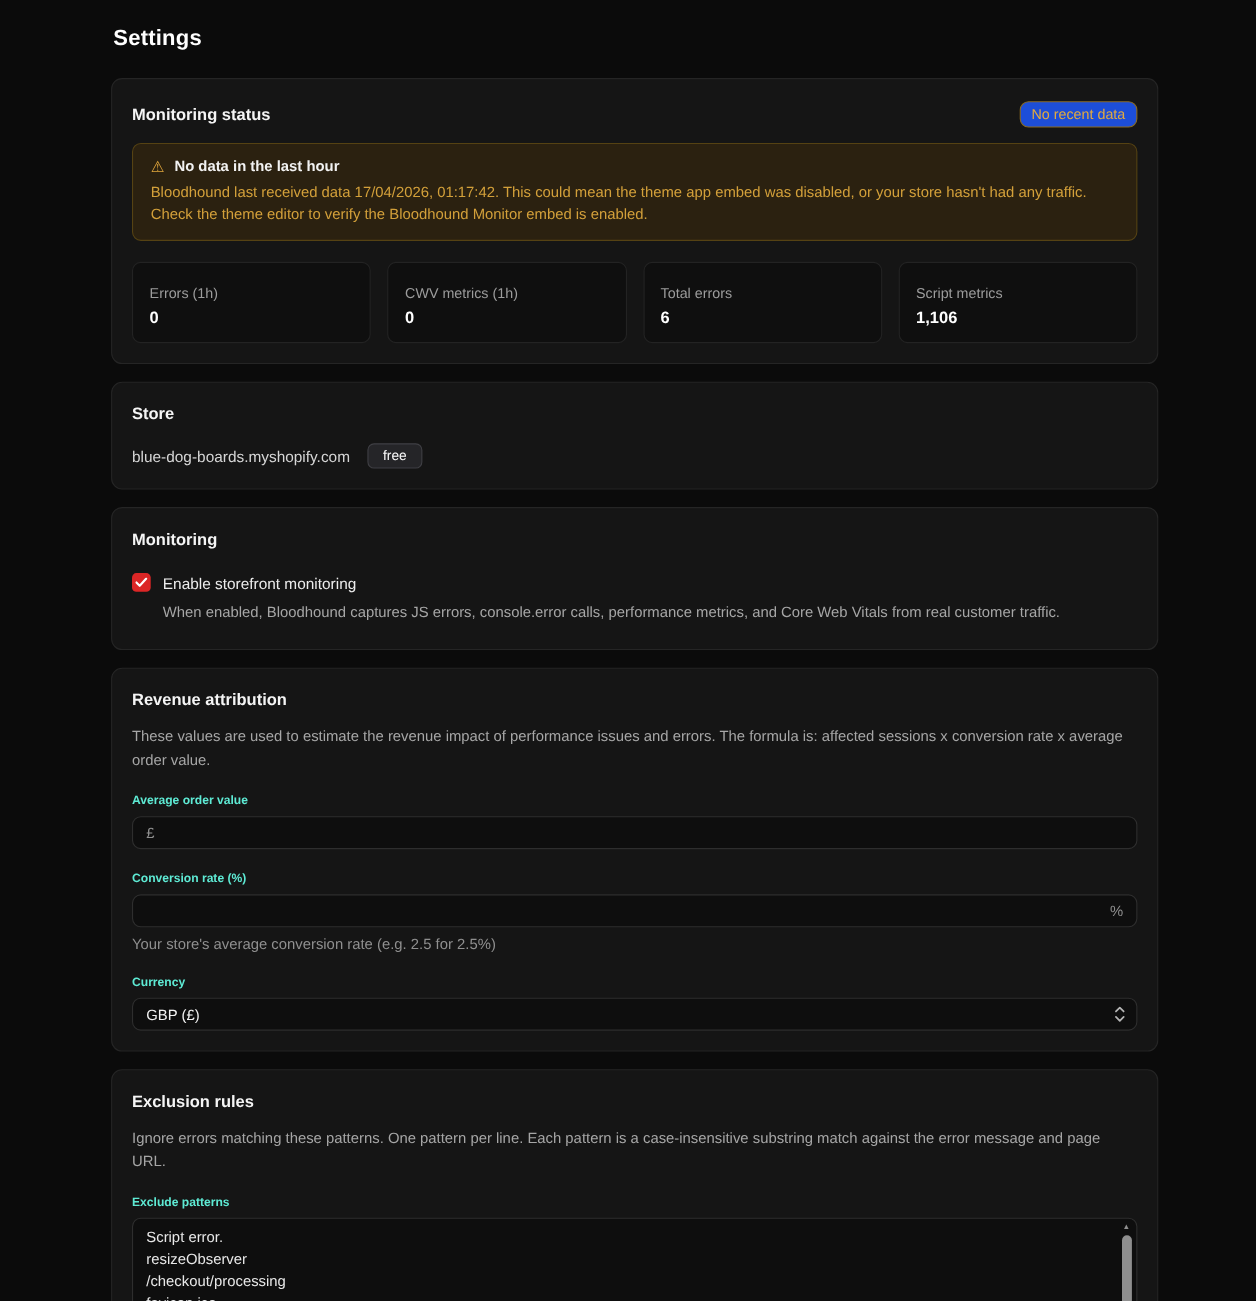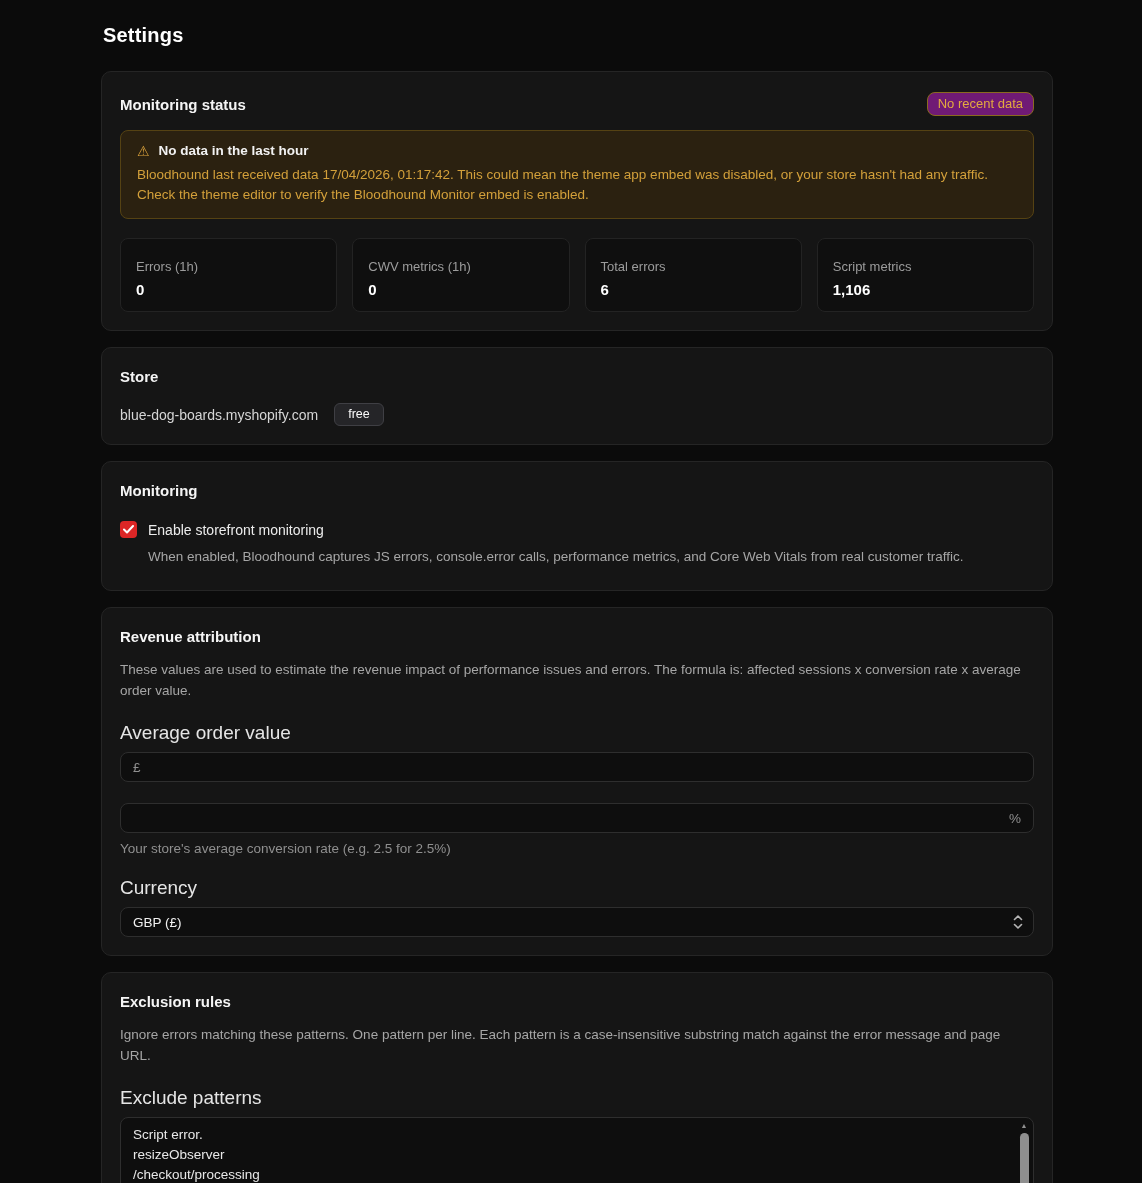--- a/index.html
+++ b/index.html
@@ -16,21 +16,21 @@
     font-size: 20px; font-weight: 700; letter-spacing: .2px;
   }
   .card {
     background: #151515; border: 1px solid #252525; border-radius: 10px;
     padding: 20px 18px 18px; margin-bottom: 16px;
   }
   .card h2 { margin: 0; color: #f5f5f5; font-size: 15px; font-weight: 700; }
   .card-head { display: flex; justify-content: space-between; align-items: center; }
 
   .badge-amber {
-    color: #e2aa3f; background: #701a75; border: 1px solid #8a6a20;
+    color: #e2aa3f; background: #1d4ed8; border: 1px solid #8a6a20;
     border-radius: 8px; font-size: 13px; padding: 3px 10px 4px; white-space: nowrap;
   }
   .warning {
     margin-top: 14px; background: #2b2110; border: 1px solid #554213;
     border-radius: 8px; padding: 12px 16px 13px;
   }
   .warning-head { display: flex; align-items: center; gap: 9px; }
   .warn-icon { color: #e0a63c; font-size: 14px; line-height: 1; }
   .warning-title { color: #f2f2f2; font-size: 13.5px; font-weight: 700; }
   .warning-body { margin: 7px 0 0 0; color: #d3a03a; font-size: 13.5px; line-height: 20px; }
@@ -54,21 +54,21 @@
   .checkbox {
     width: 17px; height: 17px; background: #dc2626; border-radius: 4px;
     display: inline-flex; align-items: center; justify-content: center; flex: none;
   }
   .check-label { color: #ececec; font-size: 14px; }
   .check-desc { margin: 9px 0 5px 28px; color: #a6a6a6; font-size: 13.5px; line-height: 20px; }
 
   .card-desc { margin: 15px 0 0 0; color: #a6a6a6; font-size: 13.5px; line-height: 20.5px; }
 
   .field { margin-top: 21px; }
-  .field-label { display: block; color: #e5e5e5; font-size: 19px; margin-bottom: 8px; }
+  .field-label { display: block; color: #5eead4; font-size: 11px; margin-bottom: 8px; font-weight: bold; }
   .input-box {
     display: flex; align-items: center; gap: 8px;
     background: #0e0e0e; border: 1px solid #2e2e2e; border-radius: 8px;
     height: 30px; padding: 0 12px;
   }
   .input-box input {
     flex: 1; min-width: 0; background: transparent; border: none; outline: none;
     color: #ffffff; font-size: 13.5px; font-family: inherit; padding: 0;
   }
   .affix { color: #8f8f8f; font-size: 13.5px; flex: none; }
@@ -164,20 +164,21 @@
 
     <div class="field">
       <label class="field-label">Average order value</label>
       <div class="input-box">
         <span class="affix">£</span>
         <input type="text" value="" style="">
       </div>
     </div>
 
     <div class="field">
+      <label class="field-label">Conversion rate (%)</label>
       <div class="input-box">
         <input type="text" value="" style="">
         <span class="affix">%</span>
       </div>
       <div class="help">Your store's average conversion rate (e.g. 2.5 for 2.5%)</div>
     </div>
 
     <div class="field">
       <label class="field-label">Currency</label>
       <div class="select">

